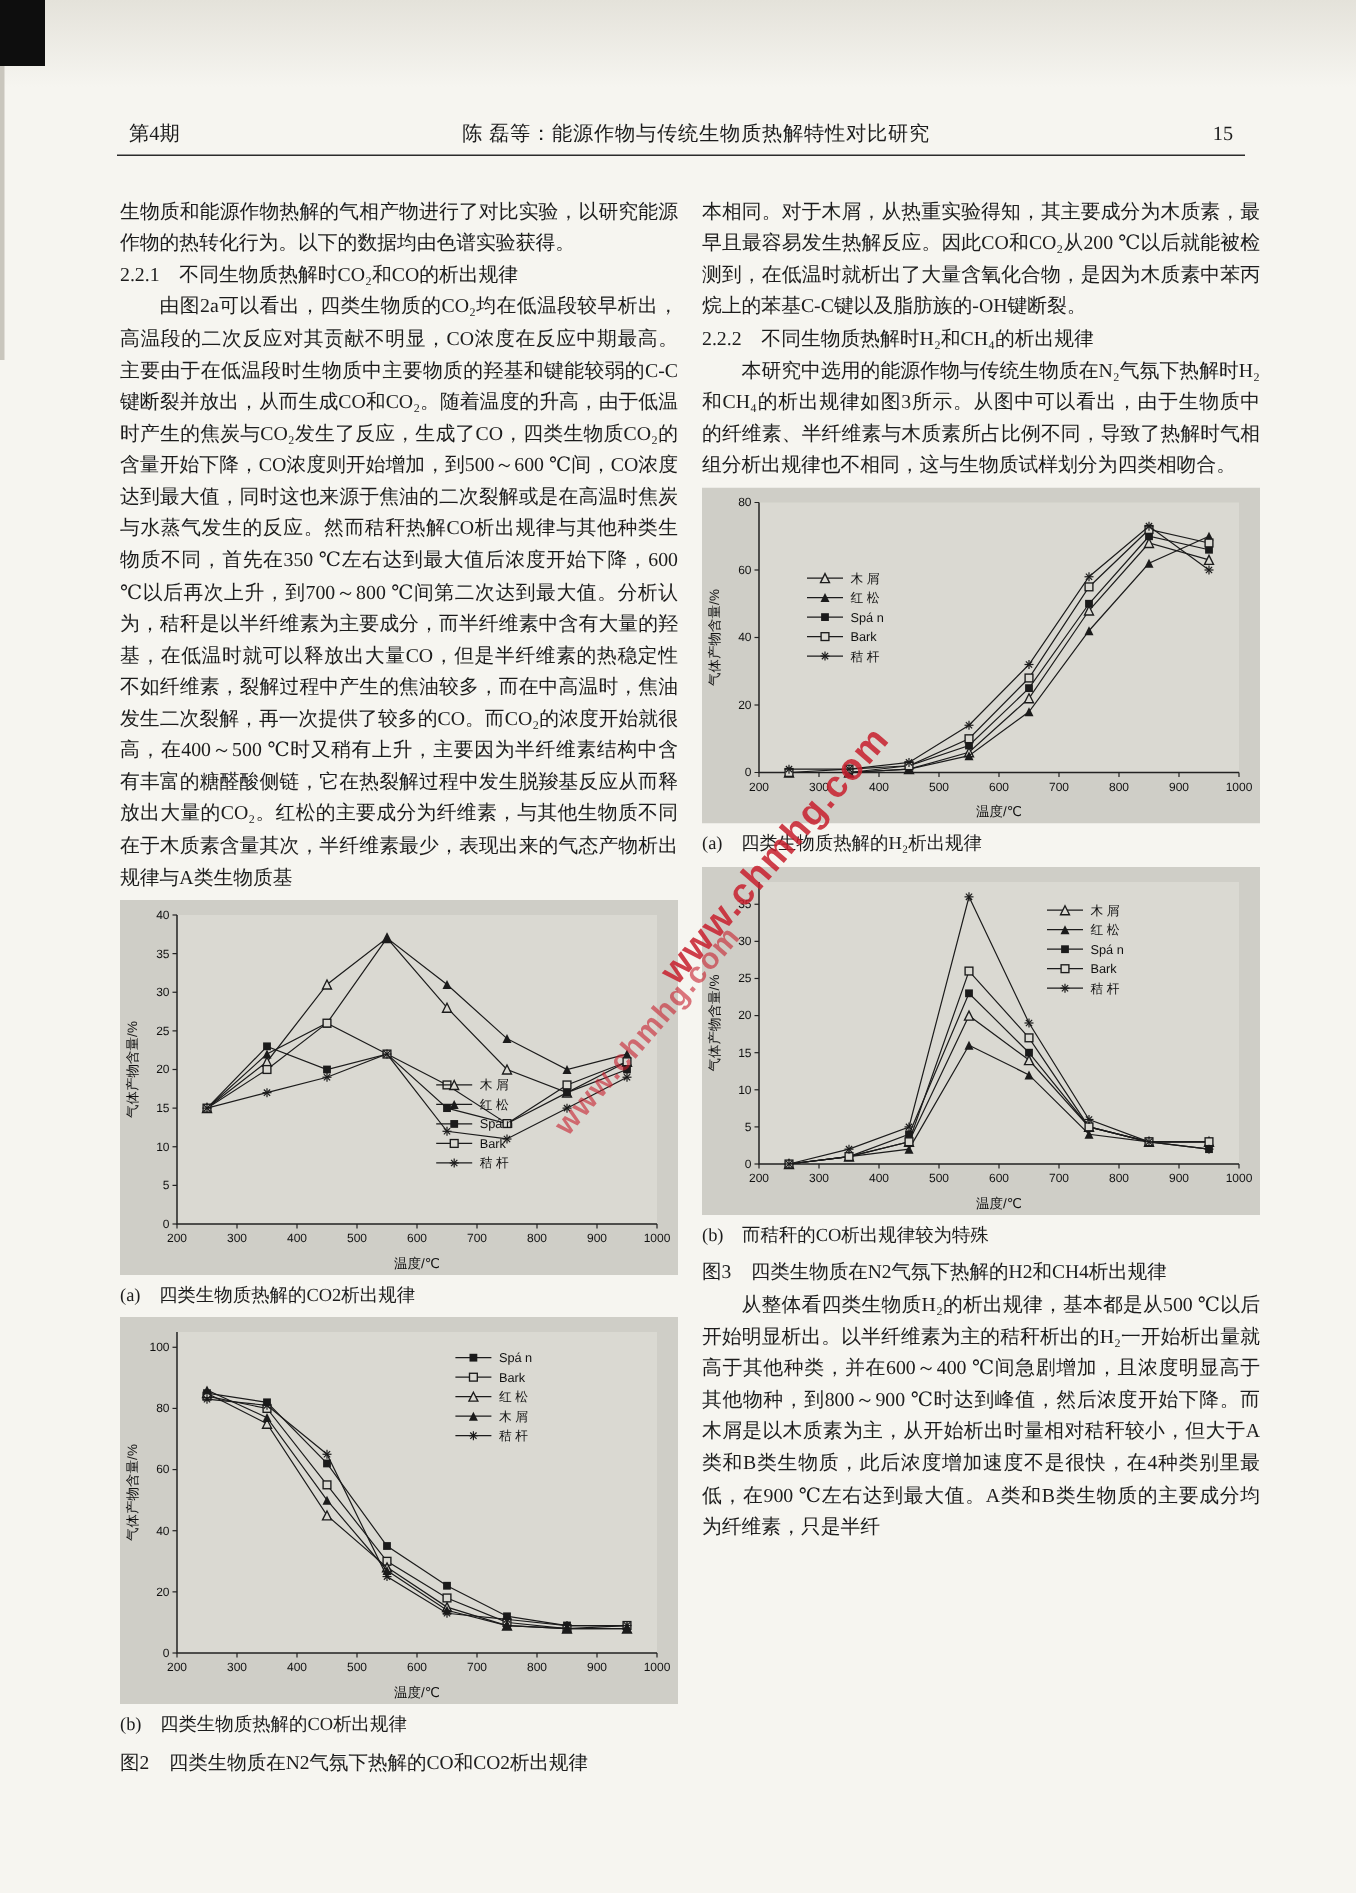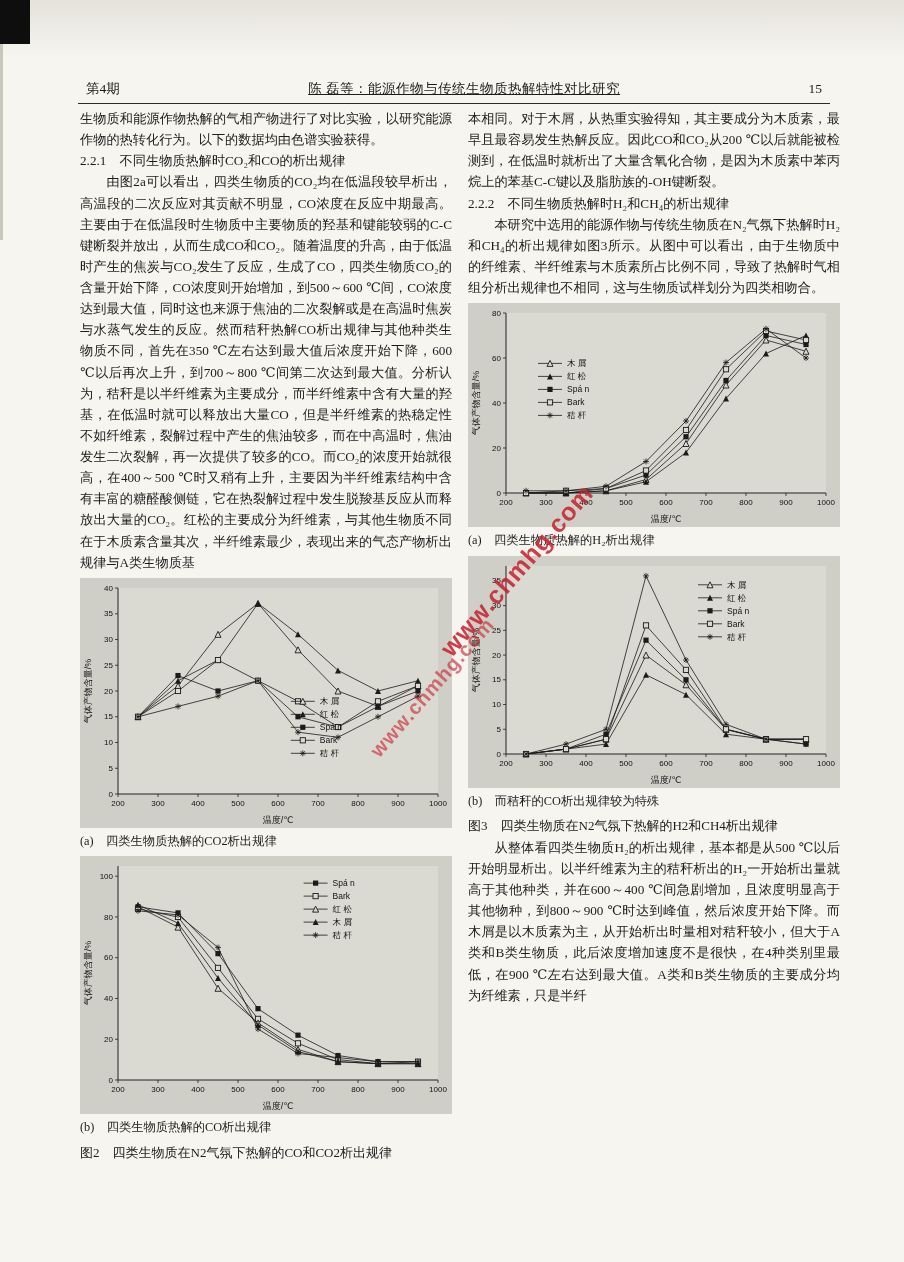--- a/index.html
+++ b/index.html
@@ -5,24 +5,24 @@
   html,body{margin:0;padding:0;background:#9a9a98;}
   .page{position:relative;width:904px;height:1262px;background:#f6f5f0;overflow:hidden;
         font-family:"Liberation Serif","DejaVu Serif",serif;color:#1c1c1c;}
   .top-shade{position:absolute;left:0;top:0;width:904px;height:58px;
         background:linear-gradient(#e4e2da,#f6f5f0);}
   .corner-mark{position:absolute;left:0;top:0;width:30px;height:44px;background:#0e0e0e;}
   .edge-line{position:absolute;left:0;top:0;width:3px;height:240px;background:#c9c6bd;}
 
   .header{position:absolute;left:86px;top:80px;width:736px;display:flex;
         justify-content:space-between;align-items:baseline;font-size:13.5px;}
-  .header .running-title{letter-spacing:.5px;text-decoration:underline;}
+  .header .running-title{letter-spacing:.5px;}
   .header-rule{position:absolute;left:78px;top:103px;width:752px;border-top:1.5px solid #2b2b2b;}
 
-  .col{position:absolute;top:108px;width:372px;font-size:13.2px;line-height:1.6;
+  .col{position:absolute;top:130px;width:372px;font-size:13.2px;line-height:1.6;
         text-align:justify;}
   .col-left{left:80px;}
   .col-right{left:468px;}
   p{margin:0;}
   .indent{text-indent:2em;}
   .section-heading{margin:0;font-size:13.2px;font-weight:normal;line-height:1.6;}
 
   .chart{width:100%;margin-top:5px;line-height:0;}
   .chart svg text{font-family:"Liberation Sans","DejaVu Sans",sans-serif;}
   .subcaption{text-align:left;font-size:12.3px;line-height:1.5;margin:4px 0 6px;text-indent:0;}

